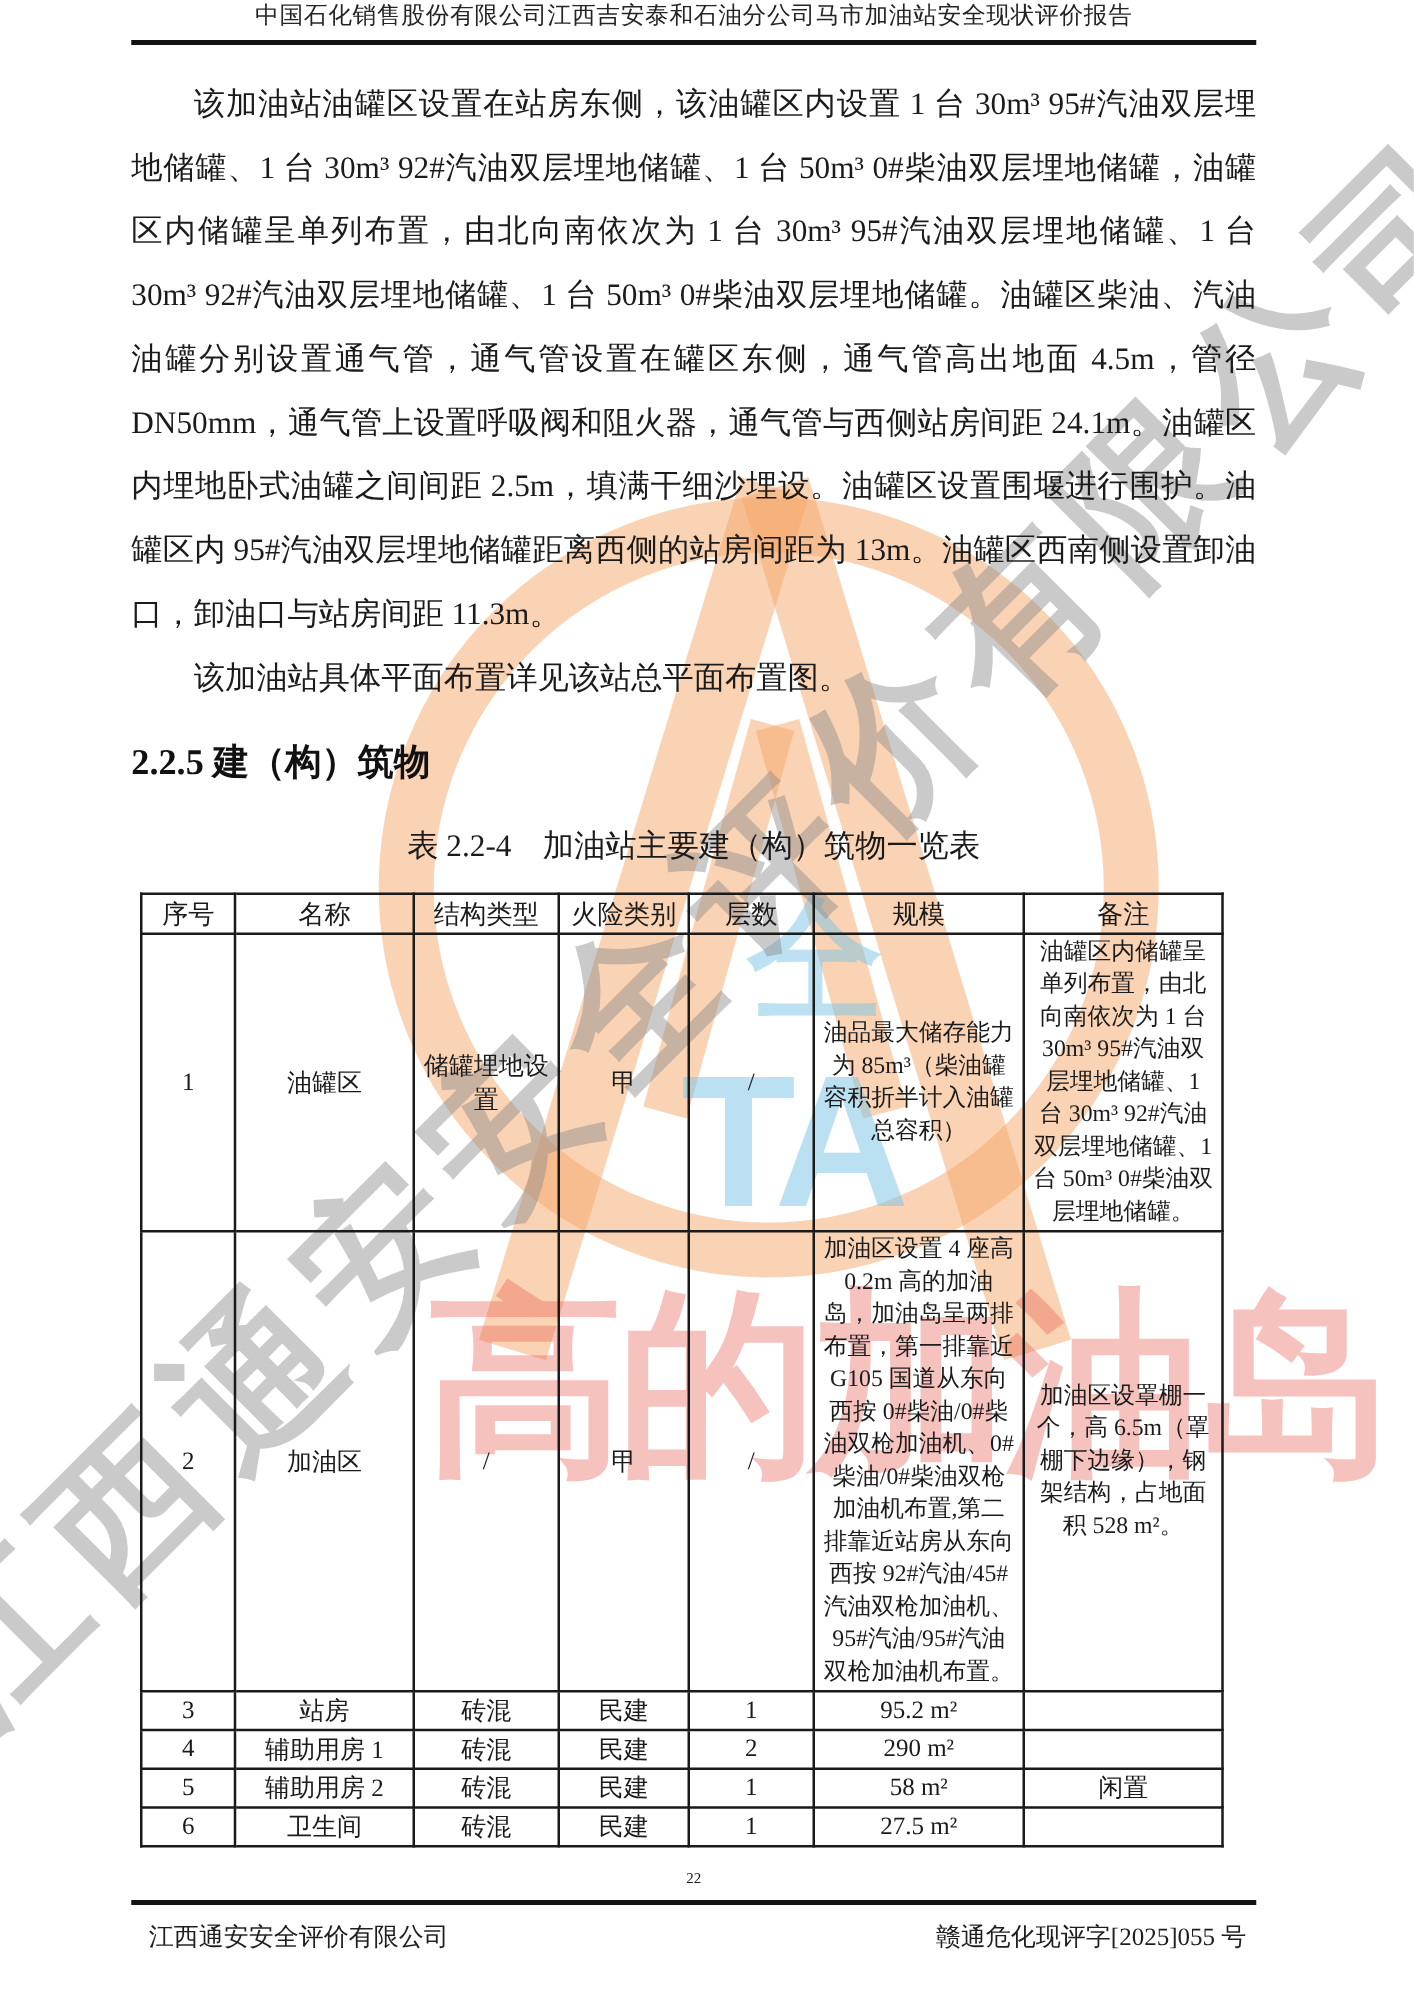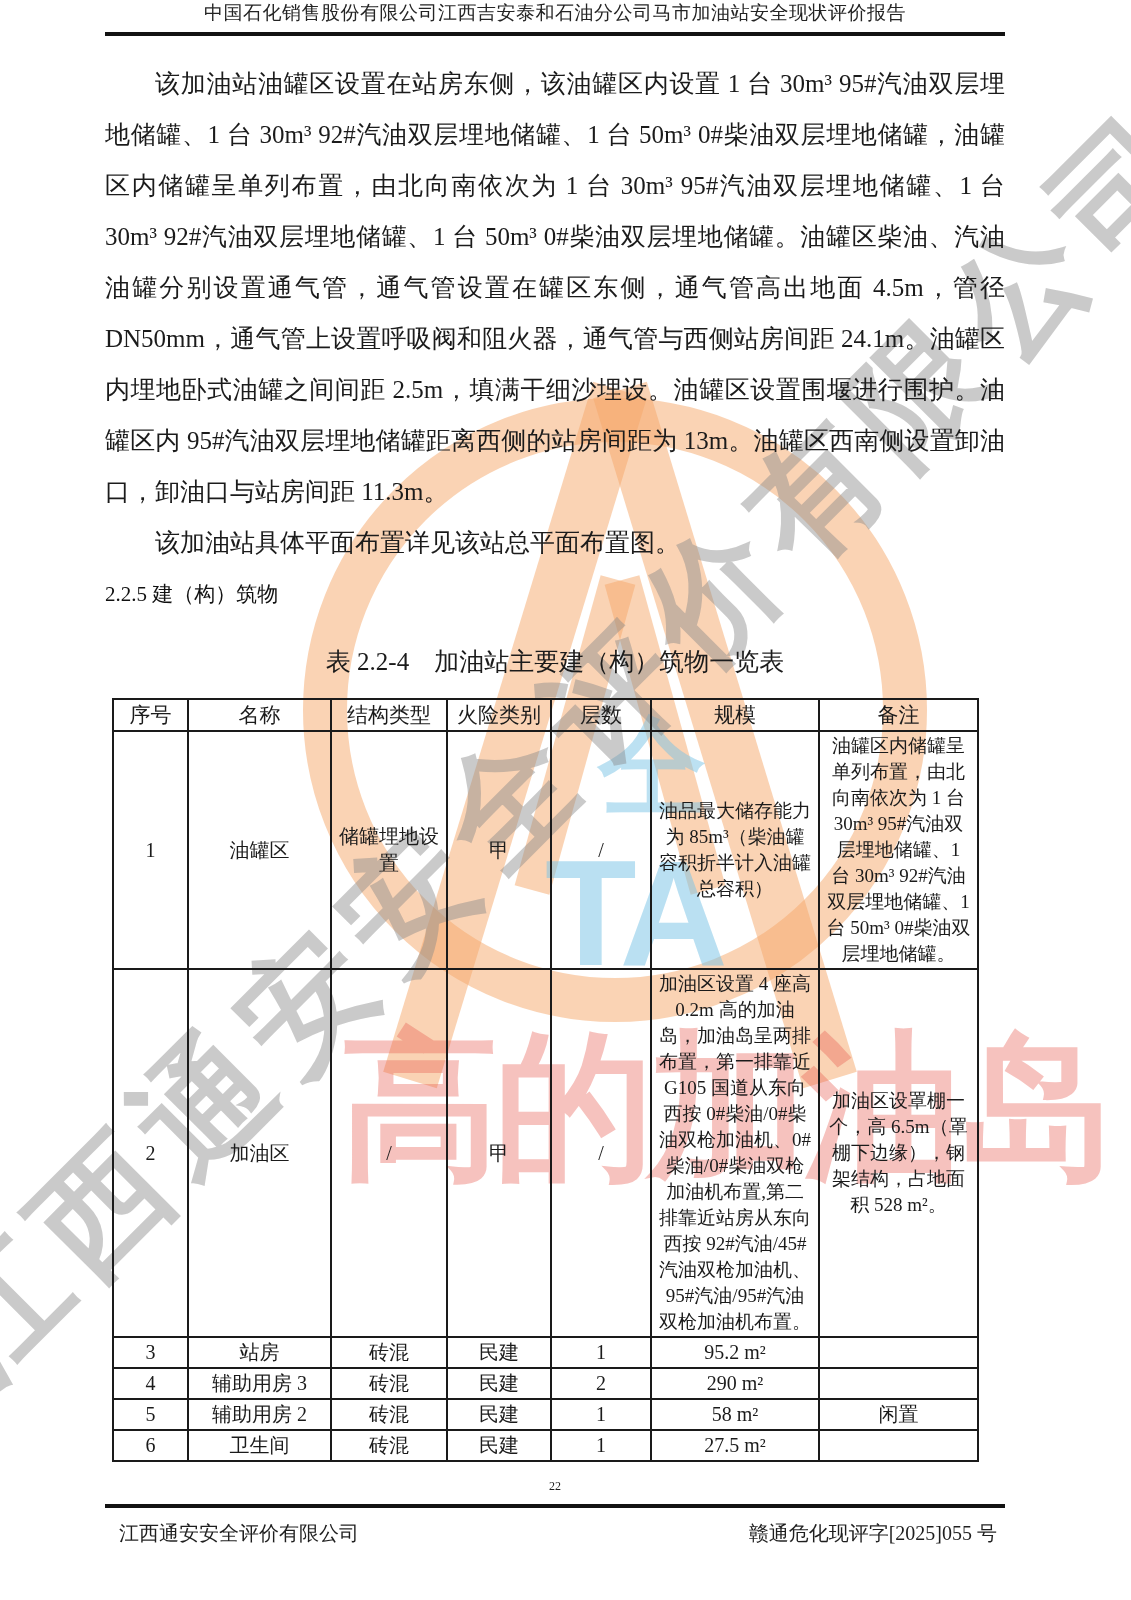--- a/index.html
+++ b/index.html
@@ -33,21 +33,21 @@
   }
   
   .page{position:absolute;left:105px;top:0;width:900px;z-index:1;}
   .doc-header{
     text-align:center;font-size:19px;color:#242424;
     letter-spacing:0.5px;line-height:26px;
   }
   .header-rule{border-bottom:4px solid #121212;margin-top:6px;}
   .body-text{margin-top:22px;font-size:25px;line-height:51px;text-align:justify;}
   .body-text p{margin:0;text-indent:2em;}
-  .section-heading{font-size:21px;font-weight:normal;line-height:44px;margin-top:4px;color:#111;}
+  .section-heading{font-size:29px;font-weight:bold;line-height:44px;margin-top:20px;color:#111;}
   .table-caption{text-align:center;font-size:25px;line-height:36px;margin-top:28px;margin-bottom:18px;}
   table.btable{
     border-collapse:collapse;table-layout:fixed;width:865px;margin-left:7px;
     font-size:20px;color:#1b1b1b;
   }
   table.btable th,table.btable td{
     border:2px solid #1a1a1a;text-align:center;vertical-align:middle;
     padding:1px 6px;font-weight:normal;overflow:hidden;
   }
   table.btable th{font-size:21px;}
@@ -134,21 +134,21 @@
       <td>3</td>
       <td>站房</td>
       <td>砖混</td>
       <td>民建</td>
       <td>1</td>
       <td>95.2 m²</td>
       <td></td>
     </tr>
     <tr style="height:29px">
       <td>4</td>
-      <td>辅助用房 3</td>
+      <td>辅助用房 1</td>
       <td>砖混</td>
       <td>民建</td>
       <td>2</td>
       <td>290 m²</td>
       <td></td>
     </tr>
     <tr style="height:29px">
       <td>5</td>
       <td>辅助用房 2</td>
       <td>砖混</td>

